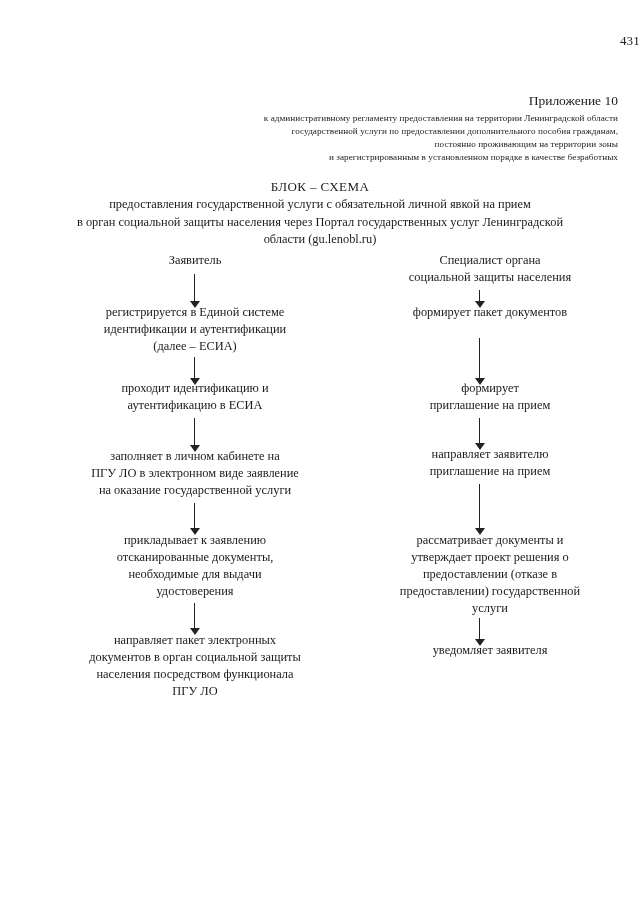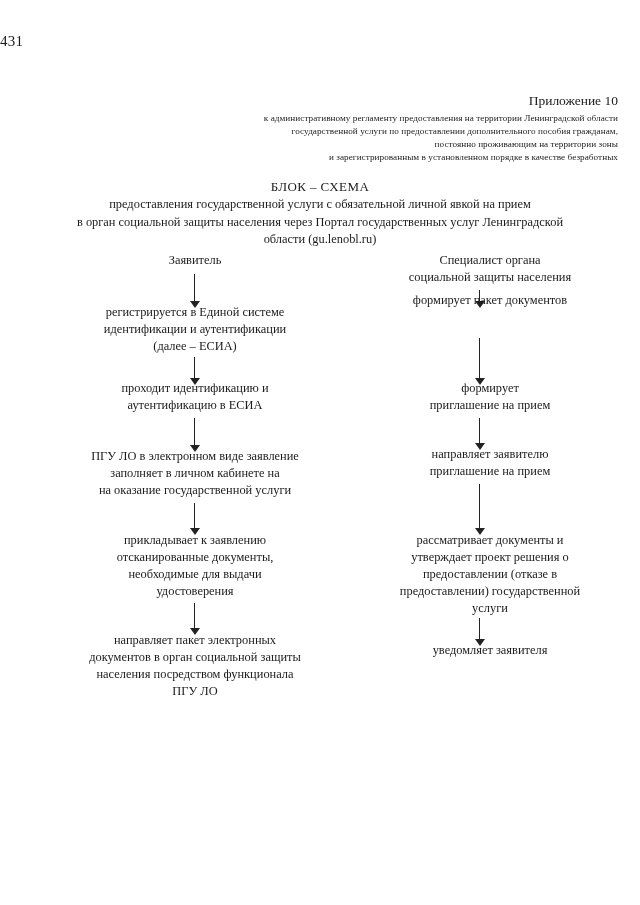--- a/index.html
+++ b/index.html
@@ -23,22 +23,22 @@
     width: 640px;
     height: 905px;
   }
 
   
   .page-number {
     position: absolute;
     top: 33px;
     left: 0;
     width: 640px;
-    text-align: left;
-    font-size: 15px;
+    text-align: right;
+    font-size: 13px;
     letter-spacing: 0.2px;
   }
 
   
   .appendix-block {
     position: absolute;
     top: 93px;
     right: 22px;
     width: 420px;
     text-align: right;
@@ -177,22 +177,22 @@
         <div>проходит идентификацию и</div>
         <div>аутентификацию в ЕСИА</div>
       </div>
 
       <div class="arrow" style="left:144px; top:166px; height:34px;">
         <span class="shaft"></span>
           <span class="head"></span>
       </div>
 
       <div class="node" style="top:196px;">
+        <div>заполняет в личном кабинете на</div>
         <div>ПГУ ЛО в электронном виде заявление</div>
-        <div>заполняет в личном кабинете на</div>
         <div>на оказание государственной услуги</div>
       </div>
 
       <div class="arrow" style="left:144px; top:251px; height:32px;">
         <span class="shaft"></span>
           <span class="head"></span>
       </div>
 
       <div class="node" style="top:280px;">
         <div>прикладывает  к заявлению</div>
@@ -220,21 +220,21 @@
       <div class="col-head">
         <div>Специалист органа</div>
         <div>социальной защиты населения</div>
       </div>
 
       <div class="arrow" style="left:129px; top:38px; height:18px;">
         <span class="shaft"></span>
           <span class="head"></span>
       </div>
 
-      <div class="node" style="top:40px;">
+      <div class="node" style="top:52px;">
         <div>формирует пакет документов</div>
       </div>
 
       <div class="arrow" style="left:129px; top:86px; height:47px;">
         <span class="shaft"></span>
           <span class="head"></span>
       </div>
 
       <div class="node" style="top:128px;">
         <div>формирует</div>

